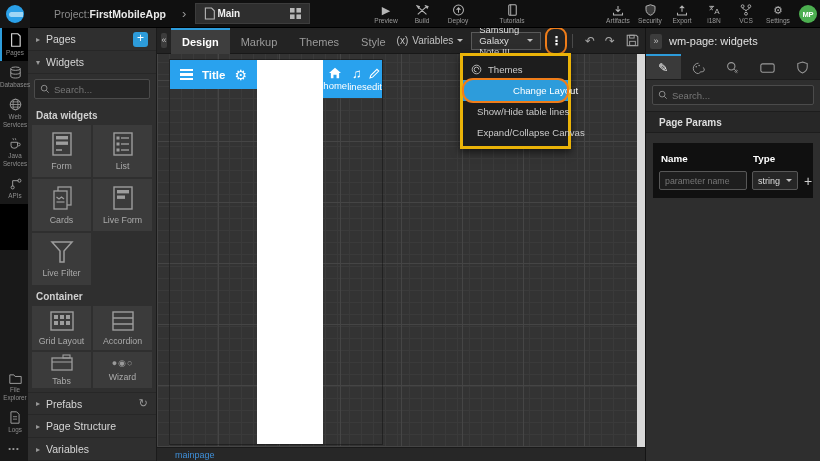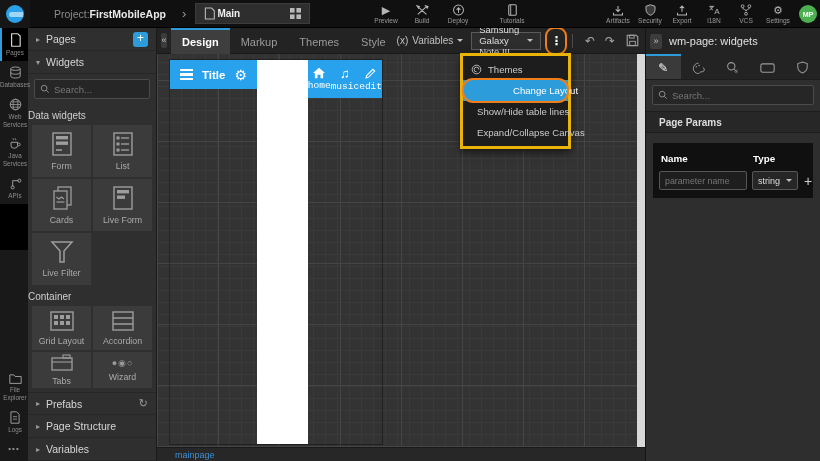--- a/index.html
+++ b/index.html
@@ -37,21 +37,21 @@
 
   
   .lpanel { position:absolute; left:28px; top:28px; width:129px; bottom:0; background:#2f2f2f; border-right:1px solid #1b1b1b; display:flex; flex-direction:column; }
   .lrow { height:23px; min-height:23px; display:flex; align-items:center; padding:0 8px; border-bottom:1px solid #272727; gap:6px; cursor:pointer; }
   .lrow .car { color:#9a9a9a; font-size:8px; }
   .lrow .txt { color:#d6d6d6; font-size:10.5px; }
   .add-btn { margin-left:auto; width:15px; height:15px; background:#2d9cdb; color:#fff; border-radius:3px; font-size:12px; line-height:13px; text-align:center; cursor:pointer; }
   .searchbox { margin:5px 6px; height:20px; background:#262626; border:1px solid #4b4b4b; border-radius:2px; display:flex; align-items:center; padding:0 5px; gap:4px; }
   .searchbox input { flex:1; min-width:0; background:transparent; border:none; outline:none; color:#bbb; font-size:9.5px; font-family:inherit; }
   .searchbox input::placeholder { color:#777; }
-  .ltitle { font-size:10px; font-weight:normal; color:#cfcfcf; padding:6px 0 4px; }
+  .ltitle { font-size:10px; font-weight:bold; color:#cfcfcf; padding:6px 8px 4px; }
   .wgrid { display:grid; grid-template-columns:1fr 1fr; gap:2px; padding:0 4px; }
   .wcell { background:#3b3b3b; display:flex; flex-direction:column; align-items:center; justify-content:center; gap:4px; cursor:grab; }
   .wcell .wlab { font-size:8.8px; color:#ababab; }
   .h52 { height:52px; } .h44 { height:44px; } .h36 { height:36px; }
   .wiz-dots { font-size:9px; color:#9a9a9a; letter-spacing:1px; }
   .refresh { margin-left:auto; color:#9a9a9a; font-size:11px; }
   .lsp { flex:1; }
 
   
   .canvas { position:absolute; left:157px; top:28px; width:488px; bottom:0; background:#333; }
@@ -81,21 +81,21 @@
 
   .phone { position:absolute; left:13px; top:32px; width:212px; height:384px; display:flex; flex-direction:row; z-index:4; box-shadow:0 0 0 1px rgba(0,0,0,.35); }
   .ph-head { height:29px; background:#29a2ee; display:flex; align-items:center; padding:0 10px; gap:9px; }
   .burger { display:flex; flex-direction:column; gap:2.5px; cursor:pointer; }
   .burger i { width:13px; height:2.2px; background:#fff; display:block; }
   .ph-title { color:#fff; font-size:11.5px; font-weight:bold; }
   .ph-gear { margin-left:auto; color:#fff; font-size:14px; cursor:pointer; }
   .ph-body { flex:1; background:#fff; }
   .ph-foot { height:38px; background:#29a2ee; display:flex; }
   .nav-it { flex:1; display:flex; flex-direction:column; align-items:center; justify-content:center; gap:1px; cursor:pointer; }
-  .nav-it .nlab { color:#fff; font-size:9.5px;font-family:Liberation Mono, monospace; }
+  .nav-it .nlab { color:#fff; font-size:9.5px; }
   .nav-it .ngly { color:#fff; font-size:13px; line-height:13px; }
 
   .menu { position:absolute; left:303px; top:25px; width:111px; background:#1d1d1d; border:3px solid #eab308; box-shadow:0 3px 8px rgba(0,0,0,.6); padding:3px 0; z-index:10; }
   .mitem { position:relative; display:flex; align-items:center; gap:6px; height:21px; padding:0 8px; color:#c9c9c9; font-size:9.6px; cursor:pointer; white-space:nowrap; }
   .mitem.hl { background:#2d9cdb; color:#fff;padding-left:44px; }
   .ring2 { position:absolute; left:-1px; right:-1px; top:-2px; bottom:-2px; border:2.5px solid #ef7d1a; border-radius:11px; pointer-events:none; }
 
   
   .rpanel { position:absolute; left:645px; top:28px; right:0; bottom:0; background:#2e2e2e; border-left:1px solid #141414; }
   .rheader { height:26px; background:#232323; display:flex; align-items:center; color:#e0e0e0; font-size:11px; padding-left:4px; gap:7px; }
@@ -442,21 +442,21 @@
       <div class="ph-body"></div>
       <div class="ph-foot">
         <div class="nav-it">
           <svg class="ic" width="14" height="12" viewBox="0 0 16 14">
               <path d="M8 1l7 6h-2.2v6H9.8V9H6.2v4H3.2V7H1z" fill="#fff"></path>
             </svg>
           <span class="nlab">home</span>
         </div>
         <div class="nav-it">
           <span class="ngly">♫</span>
-          <span class="nlab">music</span>
+          <span class="nlab">lines</span>
         </div>
         <div class="nav-it">
           <svg class="ic" width="13" height="13" viewBox="0 0 16 16">
               <path d="M2.5 13.5l1-3.2 7.5-7.5 2.2 2.2-7.5 7.5z" fill="none" stroke="#fff" stroke-width="1.3"></path>
             </svg>
           <span class="nlab">edit</span>
         </div>
       </div>
     </div>
 

